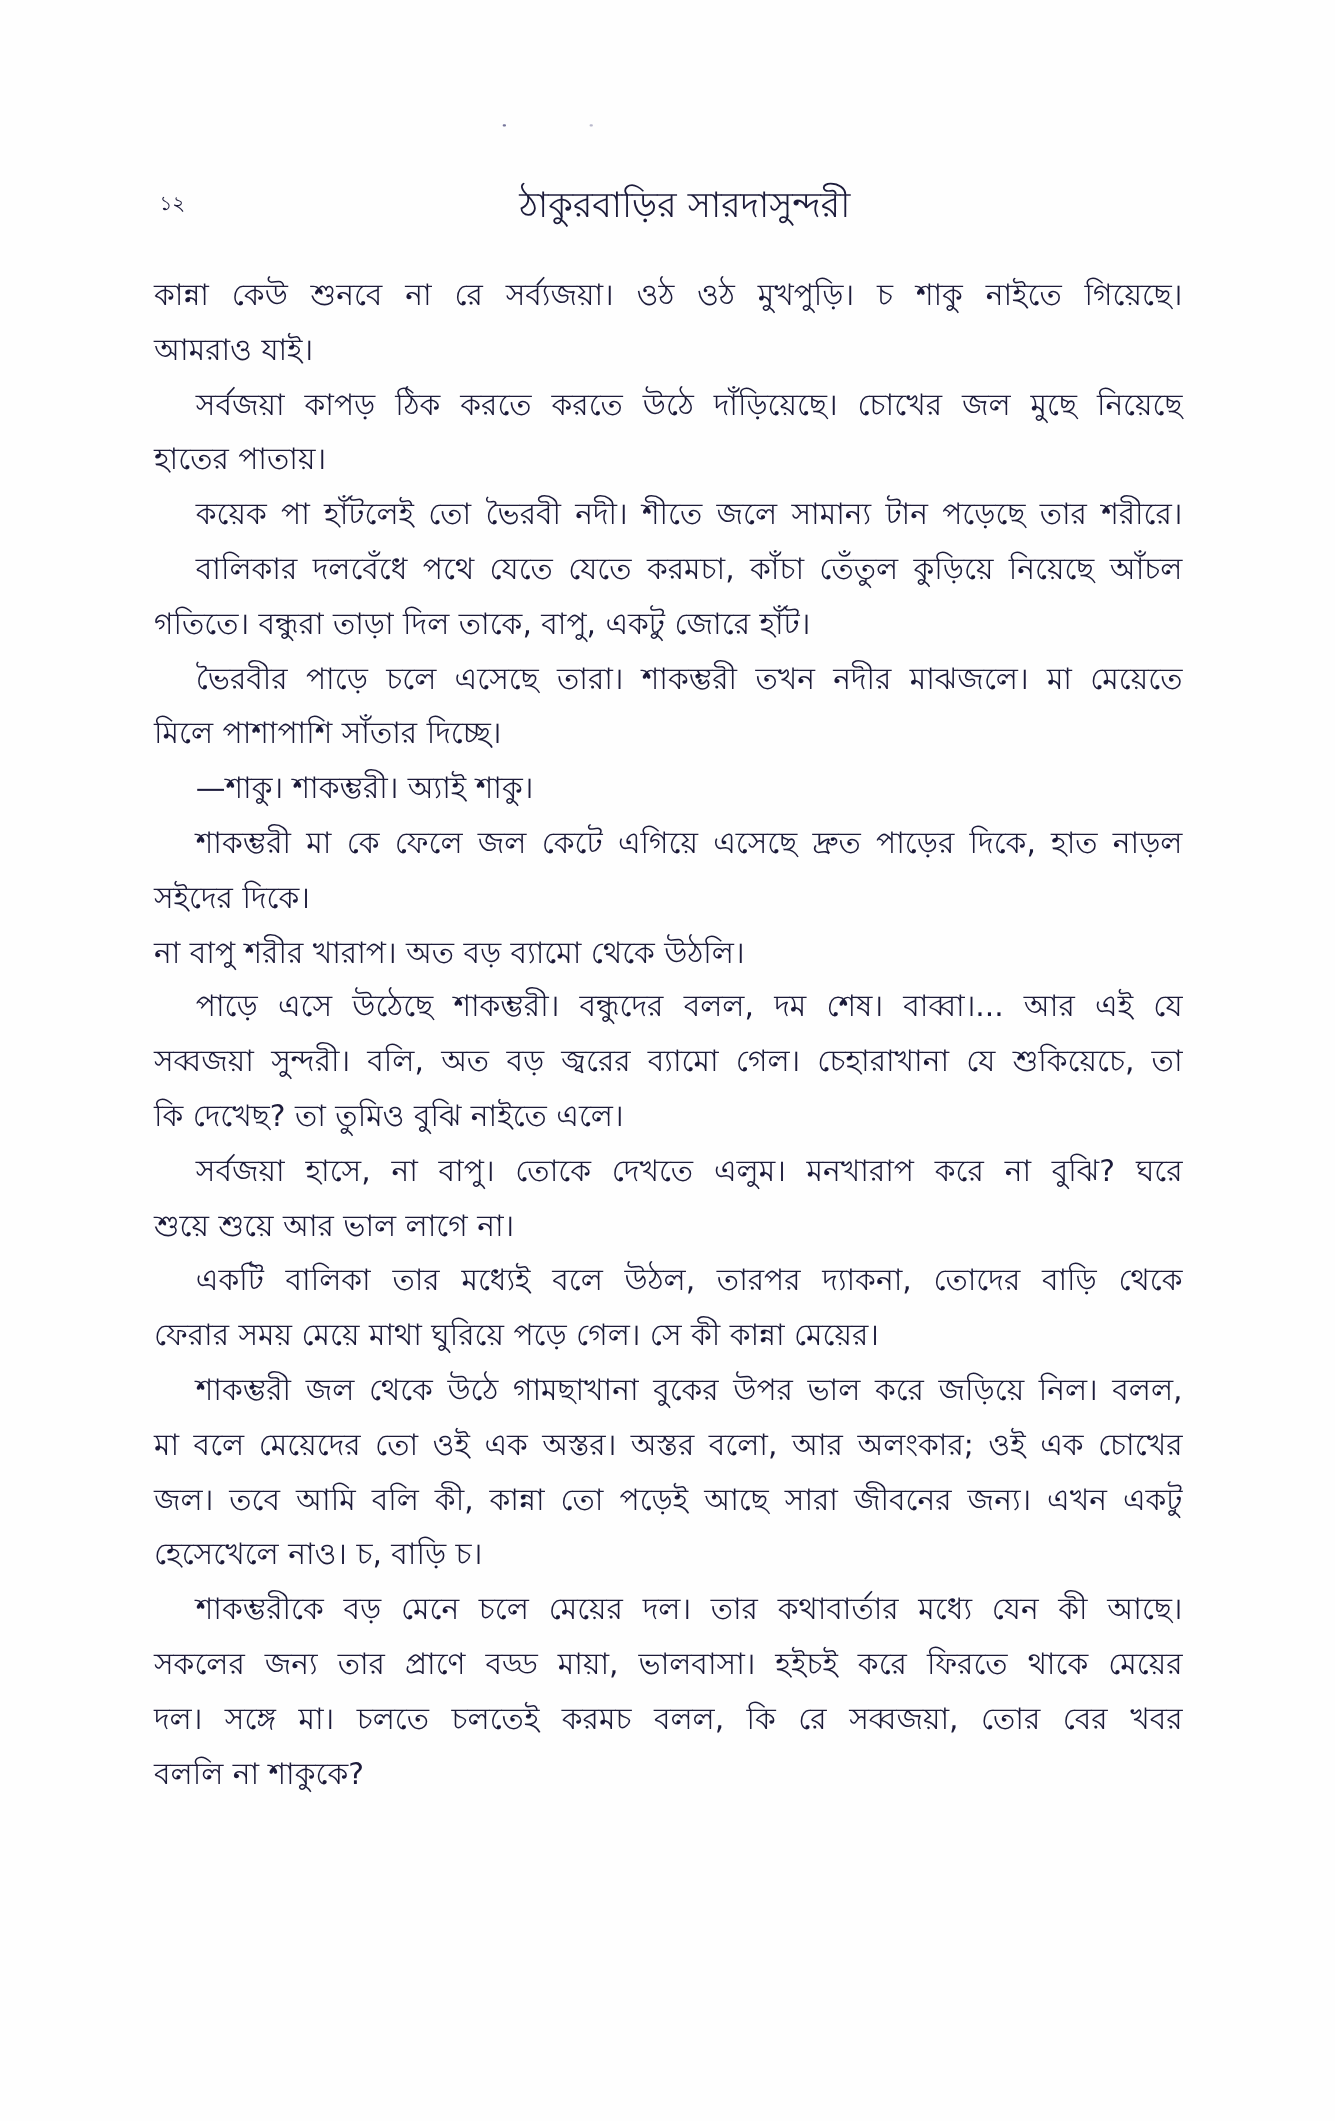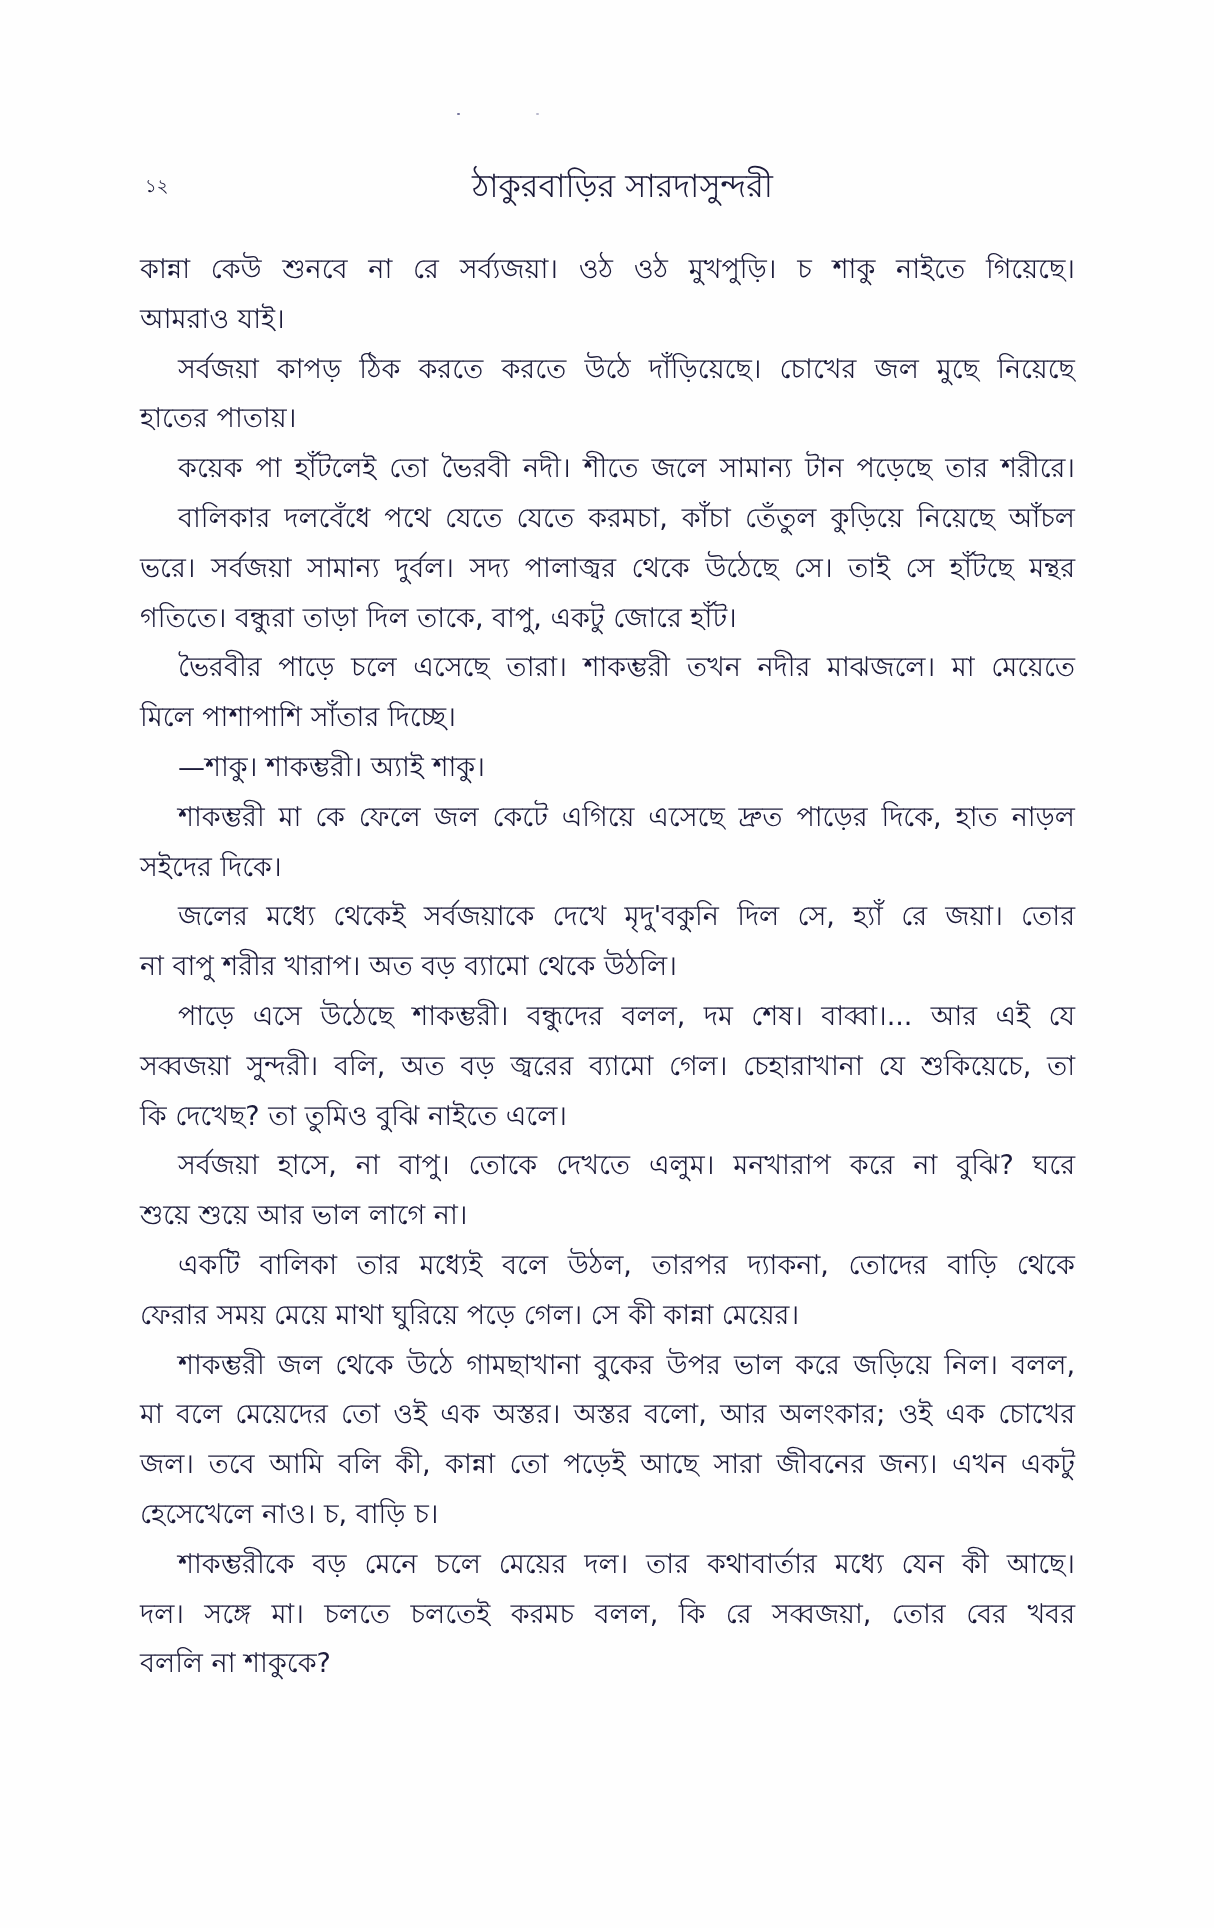--- a/index.html
+++ b/index.html
@@ -88,38 +88,37 @@
     <span class="book-title">ঠাকুরবাড়ির সারদাসুন্দরী</span>
   </div>
 
   <div class="body-text" id="body-text">
       <div class="line">কান্না কেউ শুনবে না রে সর্ব্যজয়া। ওঠ ওঠ মুখপুড়ি। চ  শাকু নাইতে গিয়েছে।</div>
       <div class="line last">আমরাও যাই।</div>
       <div class="line indent">সর্বজয়া কাপড় ঠিক করতে করতে উঠে দাঁড়িয়েছে। চোখের জল মুছে নিয়েছে</div>
       <div class="line last">হাতের পাতায়।</div>
       <div class="line indent">কয়েক পা হাঁটলেই তো ভৈরবী নদী। শীতে জলে সামান্য টান পড়েছে তার শরীরে।</div>
       <div class="line indent">বালিকার দলবেঁধে পথে যেতে যেতে করমচা, কাঁচা তেঁতুল কুড়িয়ে নিয়েছে আঁচল</div>
-      <div class="line">ভরে। সর্বজয়া সামান্য দুর্বল। সদ্য পালাজ্বর থেকে উঠেছে সে। তাই সে হাঁটছে মন্থর</div>
       <div class="line last">গতিতে। বন্ধুরা তাড়া দিল তাকে, বাপু, একটু জোরে হাঁট।</div>
       <div class="line indent">ভৈরবীর পাড়ে চলে এসেছে তারা। শাকম্ভরী তখন নদীর মাঝজলে। মা মেয়েতে</div>
       <div class="line last">মিলে পাশাপাশি সাঁতার দিচ্ছে।</div>
       <div class="line indent last">—শাকু। শাকম্ভরী। অ্যাই শাকু।</div>
       <div class="line indent">শাকম্ভরী মা কে ফেলে জল কেটে এগিয়ে এসেছে দ্রুত পাড়ের দিকে, হাত নাড়ল</div>
       <div class="line last">সইদের দিকে।</div>
-      <div class="line indent">জলের মধ্যে থেকেই সর্বজয়াকে দেখে মৃদু'বকুনি দিল সে, হ্যাঁ রে জয়া। তোর</div>
       <div class="line last">না বাপু শরীর খারাপ। অত বড় ব্যামো থেকে উঠলি।</div>
       <div class="line indent">পাড়ে এসে উঠেছে শাকম্ভরী। বন্ধুদের বলল, দম শেষ। বাব্বা।... আর এই যে</div>
       <div class="line">সব্বজয়া সুন্দরী। বলি, অত বড় জ্বরের ব্যামো গেল। চেহারাখানা যে শুকিয়েচে, তা</div>
       <div class="line last">কি দেখেছ? তা তুমিও বুঝি নাইতে এলে।</div>
       <div class="line indent">সর্বজয়া হাসে, না বাপু। তোকে দেখতে এলুম। মনখারাপ করে না বুঝি? ঘরে</div>
       <div class="line last">শুয়ে শুয়ে আর ভাল লাগে না।</div>
       <div class="line indent">একটি বালিকা তার মধ্যেই বলে উঠল, তারপর দ্যাকনা, তোদের বাড়ি থেকে</div>
       <div class="line last">ফেরার সময় মেয়ে মাথা ঘুরিয়ে পড়ে গেল। সে কী কান্না মেয়ের।</div>
       <div class="line indent">শাকম্ভরী জল থেকে উঠে গামছাখানা বুকের উপর ভাল করে জড়িয়ে নিল। বলল,</div>
       <div class="line">মা বলে মেয়েদের তো ওই এক অস্তর। অস্তর বলো, আর অলংকার; ওই এক চোখের</div>
       <div class="line">জল। তবে আমি বলি কী, কান্না তো পড়েই আছে সারা জীবনের জন্য। এখন একটু</div>
       <div class="line last">হেসেখেলে নাও। চ, বাড়ি চ।</div>
       <div class="line indent">শাকম্ভরীকে বড় মেনে চলে মেয়ের দল। তার কথাবার্তার মধ্যে যেন কী আছে।</div>
+      <div class="line">সকলের জন্য তার প্রাণে বড্ড মায়া, ভালবাসা। হইচই করে ফিরতে থাকে মেয়ের</div>
       <div class="line">দল। সঙ্গে মা। চলতে চলতেই করমচ বলল, কি রে সব্বজয়া, তোর বের খবর</div>
       <div class="line last">বললি না শাকুকে?</div>
     </div>
 
 </div>
 
 </body></html>

